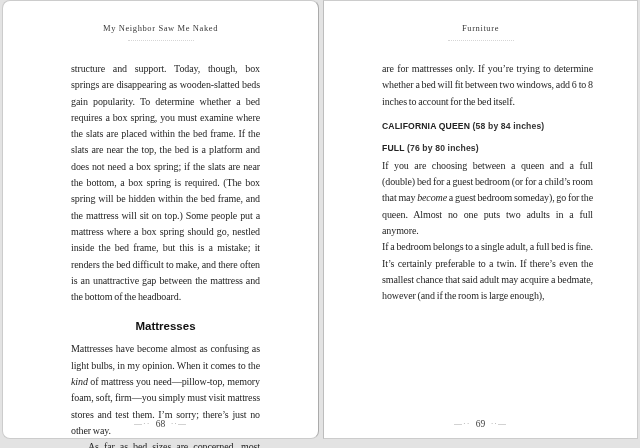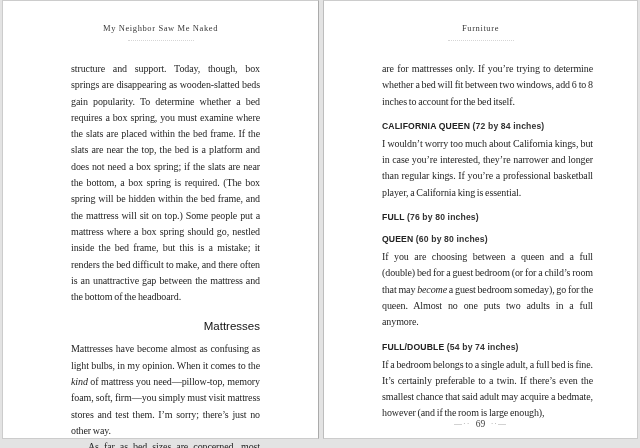--- a/index.html
+++ b/index.html
@@ -10,21 +10,21 @@
     overflow: hidden;
     position: relative;
   }
   .spread { position: absolute; top: 0; left: 0; width: 640px; height: 448px; }
   .page {
     position: absolute; top: 0; height: 439px;
     background: #ffffff;
     border: 1px solid #cccccc;
     box-sizing: border-box;
   }
-  .page-left  { left: 2px;  width: 317px; border-right: 1px solid #aaaaaa; }
+  .page-left  { left: 2px;  width: 317px; border-right: 1px solid #aaaaaa; border-radius: 8px; }
   .page-right { left: 323px; width: 315px; border-left: 1px solid #bdbdbd; }
 
   .running-header {
     margin-top: 22px;
     text-align: center;
     font-size: 8.5px;
     letter-spacing: 0.6px;
     color: #3a3a3a;
   }
   .header-ornament {
@@ -44,25 +44,25 @@
   }
   .page-left  .page-content { margin-left: 68px; margin-right: 58px; }
   .page-right .page-content { margin-left: 58px; margin-right: 44px; }
 
   .page-content p { margin: 0; }
   .page-content p.indent { text-indent: 17px; }
   .page-content em { font-style: italic; }
 
   .section-heading {
     font-family: "Liberation Sans", sans-serif;
-    font-weight: normal;
+    font-weight: bold;
     font-size: 11.5px;
     color: #111111;
     margin: 15px 0 8px 0;
-    text-align: right;
+    text-align: center;
     letter-spacing: 0;
     word-spacing: 0;
     line-height: 13px;
   }
   .size-heading {
     font-family: "Liberation Sans", sans-serif;
     font-weight: bold;
     font-size: 8.6px;
     color: #222222;
     margin: 11px 0 4px 0;
@@ -95,33 +95,35 @@
 
   <div class="page page-left">
     <div class="running-header">My Neighbor Saw Me Naked</div>
     <div class="header-ornament"></div>
     <div class="page-content">
         <p class="para"><span>structure and support. Today, though, box springs are disappearing as wooden-slatted beds gain popularity. To determine whether a bed requires a box spring, you must examine where the slats are placed within the bed frame. If the slats are near the top, the bed is a platform and does not need a box spring; if the slats are near the bottom, a box spring is required. (The box spring will be hidden within the bed frame, and the mattress will sit on top.) Some people put a mattress where a box spring should go, nestled inside the bed frame, but this is a mistake; it renders the bed difficult to make, and there often is an unattractive gap between the mattress and the bottom of the headboard.</span></p>
         <h2 class="section-heading">Mattresses</h2>
         <p class="para"><span>Mattresses have become almost as confusing as light bulbs, in my opinion. When it comes to the </span><em>kind</em><span> of mattress you need—pillow-top, memory foam, soft, firm—you simply must visit mattress stores and test them. I’m sorry; there’s just no other way.</span></p>
         <p class="para indent"><span>As far as bed sizes are concerned, most people already know what they prefer (and what their room will accommodate). Please note that the sizes below</span></p>
       </div>
+    <div class="folio">
+      <span class="orn">—··</span>
+      <span class="num">68</span>
+      <span class="orn">··—</span>
+    </div>
   </div>
 
   <div class="page page-right">
     <div class="running-header">Furniture</div>
     <div class="header-ornament"></div>
     <div class="page-content">
         <p class="para"><span>are for mattresses only. If you’re trying to determine whether a bed will fit between two windows, add 6 to 8 inches to account for the bed itself.</span></p>
-        <h3 class="size-heading"><span class="size-name">CALIFORNIA QUEEN</span><span class="size-dims"> (72 by 84 inches)</span></h3>
-        <p class="para"><span>I wouldn’t worry too much about California kings, but in case you’re interested, they’re narrower and longer than regular kings. If you’re a professional basketball player, a California king is essential.</span></p>
+        <h3 class="size-heading"><span class="size-name">CALIFORNIA QUEEN</span><span class="size-dims"> (58 by 84 inches)</span></h3>
         <h3 class="size-heading"><span class="size-name">FULL</span><span class="size-dims"> (76 by 80 inches)</span></h3>
-        <h3 class="size-heading"><span class="size-name">QUEEN</span><span class="size-dims"> (60 by 80 inches)</span></h3>
         <p class="para"><span>If you are choosing between a queen and a full (double) bed for a guest bedroom (or for a child’s room that may </span><em>become</em><span> a guest bedroom someday), go for the queen. Almost no one puts two adults in a full anymore.</span></p>
-        <h3 class="size-heading"><span class="size-name">FULL/DOUBLE</span><span class="size-dims"> (54 by 74 inches)</span></h3>
         <p class="para"><span>If a bedroom belongs to a single adult, a full bed is fine. It’s certainly preferable to a twin. If there’s even the smallest chance that said adult may acquire a bedmate, however (and if the room is large enough),</span></p>
       </div>
     <div class="folio">
       <span class="orn">—··</span>
       <span class="num">69</span>
       <span class="orn">··—</span>
     </div>
   </div>
 
 </div>

